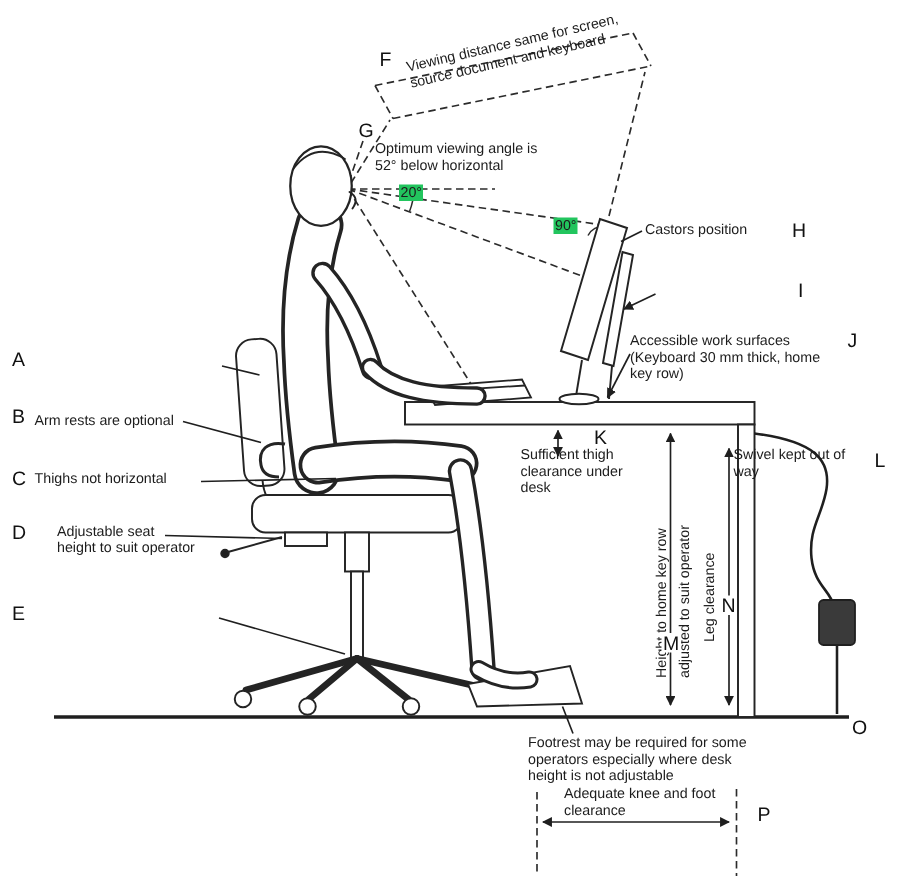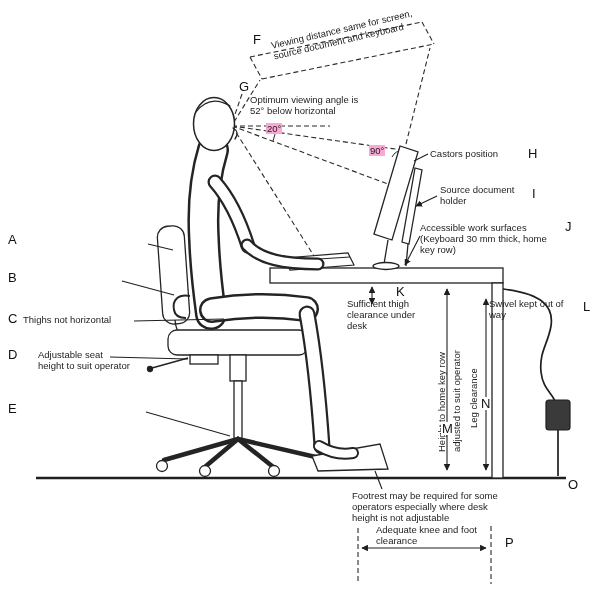--- a/index.html
+++ b/index.html
@@ -6,21 +6,21 @@
   .stage{position:relative;width:600px;height:596px;background:#fff;overflow:hidden;
          font-family:"Liberation Sans",sans-serif;color:#1a1a1a;}
   .stage svg{position:absolute;left:0;top:0;}
   .letter{position:absolute;font-size:13px;line-height:1;color:#111;
           background:#fff;padding:0 1px;z-index:3;}
   .note{position:absolute;font-size:9.5px;line-height:1.18;color:#1c1c1c;z-index:2;}
   .note-f{transform:rotate(-13deg);transform-origin:0 0;}
   .vert{position:absolute;transform:rotate(-90deg);transform-origin:0 0;
         font-size:9.5px;color:#1c1c1c;white-space:nowrap;z-index:2;}
   .vert .l{display:block;line-height:15px;}
-  .angle{position:absolute;font-size:9.5px;color:#1c1c1c;background:#f9a8d4;
+  .angle{position:absolute;font-size:9.5px;color:#1c1c1c;background:#22c55e;
          padding:0 1px;z-index:3;}
 </style>
 </head>
 <body>
 
 <div class="stage">
 
   <svg width="600" height="596" viewBox="0 0 600 596">
     <defs>
       <marker id="ah" viewBox="0 0 10 10" refX="9" refY="5" markerWidth="6" markerHeight="6" orient="auto-start-reverse">
@@ -156,26 +156,26 @@
   <div class="letter" style="left:527px;top:147px">H</div>
   <div class="letter" style="left:531px;top:187px">I</div>
   <div class="letter" style="left:564px;top:220px">J</div>
   <div class="letter" style="left:395px;top:285px">K</div>
   <div class="letter" style="left:582px;top:300px">L</div>
   <div class="letter" style="left:441px;top:422px">M</div>
   <div class="letter" style="left:480px;top:397px">N</div>
   <div class="letter" style="left:567px;top:478px">O</div>
   <div class="letter" style="left:504px;top:536px">P</div>
 
+  <div class="note" style="left:23px;top:275px;width:130px">Arm rests are optional</div>
   <div class="note" style="left:23px;top:314px;width:130px">Thighs not horizontal</div>
   <div class="note" style="left:38px;top:349px;width:92px">Adjustable seat height to suit operator</div>
   <div class="note note-f" style="left:270px;top:40px;width:158px">Viewing distance same for screen, source document and keyboard</div>
   <div class="note" style="left:250px;top:94px;width:118px">Optimum viewing angle is 52° below horizontal</div>
   <div class="note" style="left:430px;top:148px;width:92px">Castors position</div>
-  <div class="note" style="left:440px;top:184px;width:80px">Source document holder</div>
   <div class="note" style="left:420px;top:222px;width:138px">Accessible work surfaces (Keyboard 30 mm thick, home key row)</div>
   <div class="note" style="left:347px;top:298px;width:88px">Sufficient thigh clearance under desk</div>
   <div class="note" style="left:489px;top:298px;width:88px">Swivel kept out of way</div>
   <div class="vert" style="left:434px;top:452px">
     <span class="l">Height to home key row</span>
     <span class="l">adjusted to suit operator</span>
   </div>
   <div class="vert" style="left:468px;top:428px">Leg clearance</div>
   <div class="note" style="left:376px;top:524px;width:108px">Adequate knee and foot clearance</div>
   <div class="note" style="left:352px;top:490px;width:158px">Footrest may be required for some operators especially where desk height is not adjustable</div>

